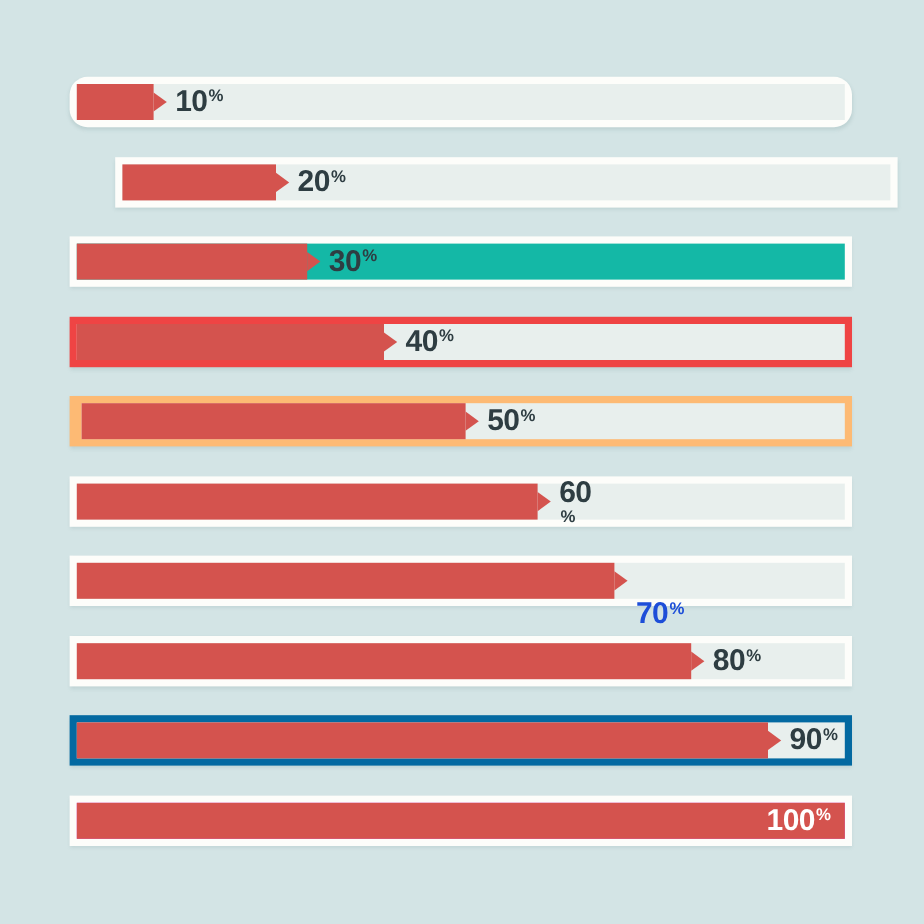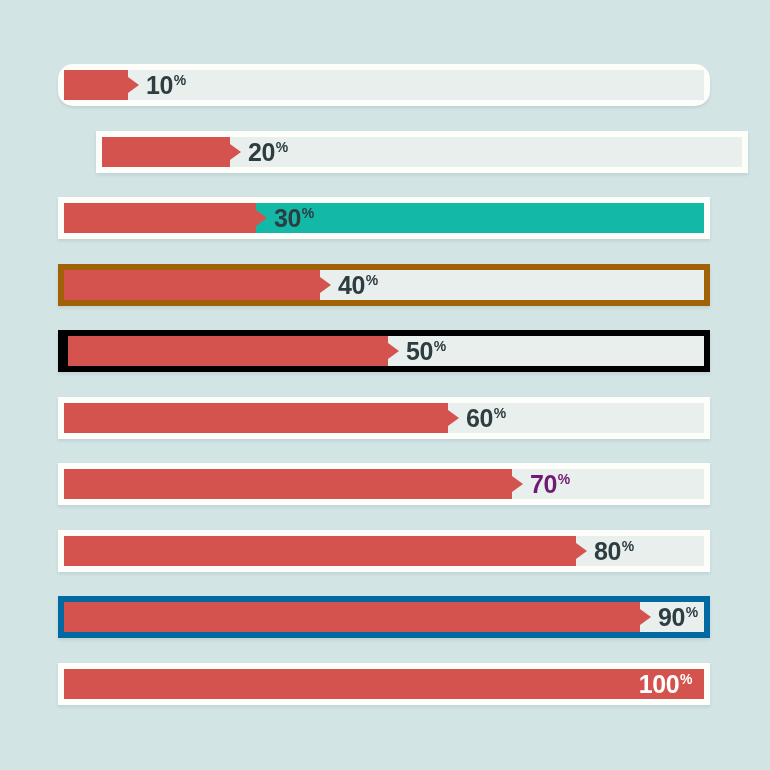--- a/index.html
+++ b/index.html
@@ -141,65 +141,65 @@
             <span class="tip" style="border-left-color: rgb(212, 83, 78);"></span>
           </div>
           <div class="label outside" style="color: rgb(46, 61, 66); left: 192px;">
             <span>30</span>
             <span class="pct">%</span>
           </div>
         </div>
       </div>
     </div>
     <div class="row" style="top: 263.5px;">
-      <div class="track-frame" style="background: #a16207;">
+      <div class="track-frame" style="background: #ef4444;">
         <div class="track" style="background: rgb(232, 239, 237);">
           <div class="fill" style="width: 256px; background: rgb(212, 83, 78);">
             <span class="tip" style="border-left-color: rgb(212, 83, 78);"></span>
           </div>
           <div class="label outside" style="color: rgb(46, 61, 66); left: 256px;">
             <span>40</span>
             <span class="pct">%</span>
           </div>
         </div>
       </div>
     </div>
     <div class="row" style="top: 330px;">
-      <div class="track-frame" style="background: #000000; padding-left: 10px;">
+      <div class="track-frame" style="background: #fdba74; padding-left: 10px;">
         <div class="track" style="background: rgb(232, 239, 237);">
           <div class="fill" style="width: 320px; background: rgb(212, 83, 78);">
             <span class="tip" style="border-left-color: rgb(212, 83, 78);"></span>
           </div>
           <div class="label outside" style="color: rgb(46, 61, 66); left: 320px;">
             <span>50</span>
             <span class="pct">%</span>
           </div>
         </div>
       </div>
     </div>
     <div class="row" style="top: 396.5px;">
       <div class="track-frame" style="background: rgb(253, 253, 250);">
         <div class="track" style="background: rgb(232, 239, 237);">
           <div class="fill" style="width: 384px; background: rgb(212, 83, 78);">
             <span class="tip" style="border-left-color: rgb(212, 83, 78);"></span>
           </div>
-          <div class="label outside" style="color: rgb(46, 61, 66); left: 384px;">
+          <div class="label outside" style="color: rgb(46, 61, 66); left: 384px; flex-direction: column;">
             <span>60</span>
             <span class="pct">%</span>
           </div>
         </div>
       </div>
     </div>
     <div class="row" style="top: 463px;">
       <div class="track-frame" style="background: rgb(253, 253, 250);">
         <div class="track" style="background: rgb(232, 239, 237);">
           <div class="fill" style="width: 448px; background: rgb(212, 83, 78);">
             <span class="tip" style="border-left-color: rgb(212, 83, 78);"></span>
           </div>
-          <div class="label outside" style="color: #701a75; left: 448px;">
+          <div class="label outside" style="color: #1d4ed8; left: 448px; margin-top: 28px;">
             <span>70</span>
             <span class="pct">%</span>
           </div>
         </div>
       </div>
     </div>
     <div class="row" style="top: 529.5px; padding-left: 32px;">
       <div class="track-frame" style="background: rgb(253, 253, 250);">
         <div class="track" style="background: rgb(232, 239, 237);">
           <div class="fill" style="width: 512px; background: rgb(212, 83, 78);">

